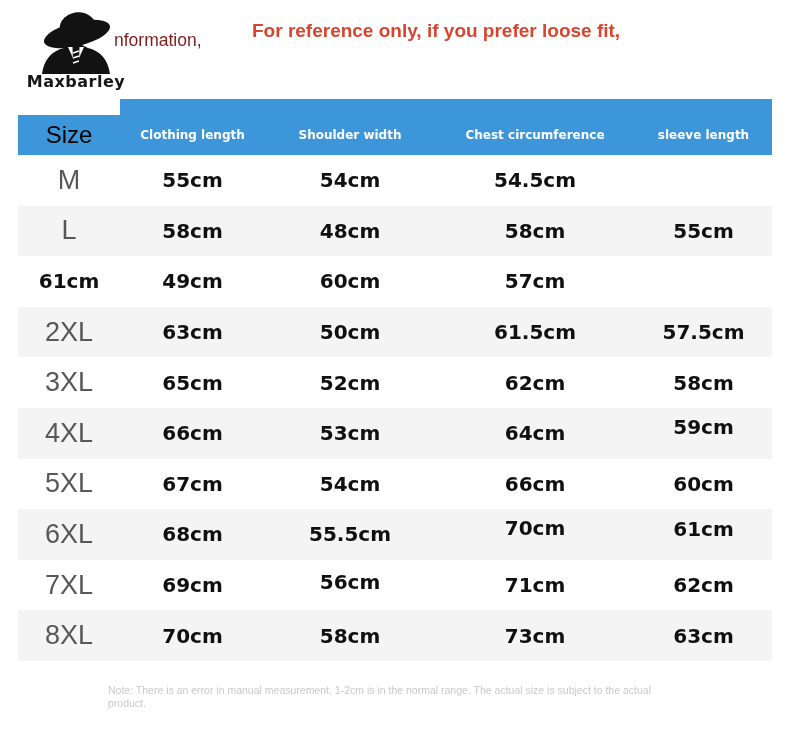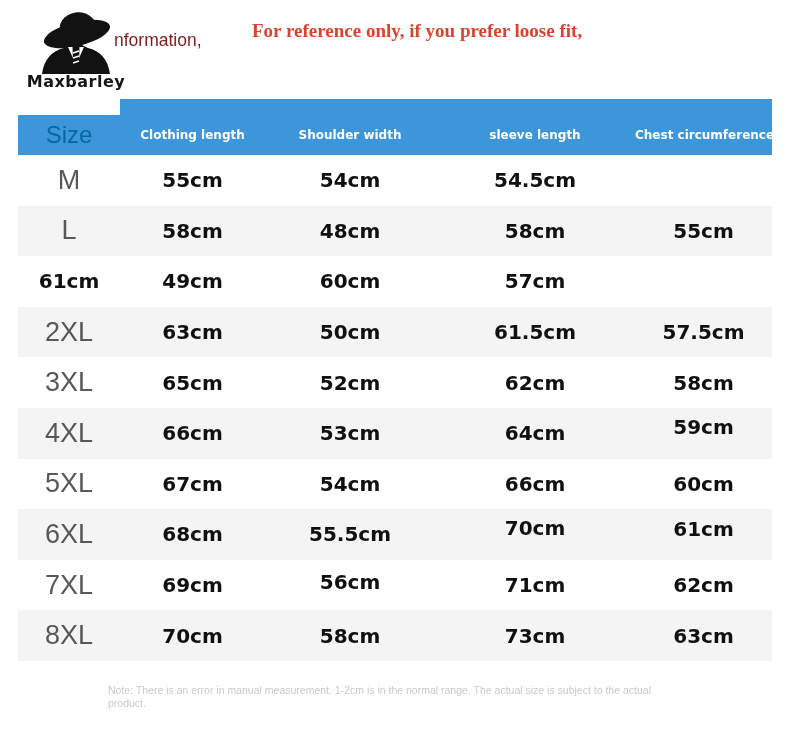--- a/index.html
+++ b/index.html
@@ -15,38 +15,38 @@
     font-family:"DejaVu Sans",sans-serif;font-weight:bold;font-size:16px;
     color:#161616;letter-spacing:.5px;margin-top:-2px;
   }
   .partial-title{
     position:absolute;left:114px;top:30px;font-size:17.5px;color:#7f1d1d;
     font-family:"Liberation Sans",sans-serif;
   }
   .notice{
     position:absolute;left:252px;top:18px;width:510px;
     font-weight:bold;font-size:19px;line-height:26.5px;color:#d8452f;
-    font-family:Liberation Serif, serif;
+    font-family:Liberation Sans, sans-serif;
   }
   
   .size-table{position:absolute;left:18px;top:99px;width:754px;}
   .thead{position:relative;height:56px;}
   .thead-bg-right{position:absolute;left:102px;top:0;width:652px;height:56px;background:#3e96da;}
   .thead-bg-left{position:absolute;left:0;top:16px;width:102px;height:40px;background:#3e96da;}
   .thead-labels{
     position:absolute;left:0;top:16px;width:754px;height:40px;
     display:grid;grid-template-columns:102px 145px 170px 200px 137px;
     align-items:center;
   }
   .thead-labels .hcell{
     text-align:center;color:#ffffff;font-weight:bold;font-size:12px;
     font-family:"DejaVu Sans",sans-serif;white-space:nowrap;
   }
   .thead-labels .hcell.size-h{
-    color:#0369a1;font-weight:400;font-size:24px;
+    color:#000000;font-weight:400;font-size:24px;
     font-family:"Liberation Sans",sans-serif;
   }
   .tbody .t-row{
     display:grid;grid-template-columns:102px 145px 170px 200px 137px;
     height:50.6px;align-items:center;
   }
   .tbody .t-row:nth-child(even){background:#f4f4f4;}
   .cell{text-align:center;white-space:nowrap;}
   .cell.size-c{
     font-family:"Liberation Sans",sans-serif;font-weight:300;
@@ -94,22 +94,22 @@
 </div>
 
 <div class="size-table">
   <div class="thead">
     <div class="thead-bg-right"></div>
     <div class="thead-bg-left"></div>
     <div class="thead-labels">
       <div class="hcell size-h">Size</div>
       <div class="hcell">Clothing length</div>
       <div class="hcell">Shoulder width</div>
+      <div class="hcell">Chest circumference</div>
       <div class="hcell">sleeve length</div>
-      <div class="hcell">Chest circumference</div>
     </div>
   </div>
   <div class="tbody" id="table-body">
       <div class="t-row">
         <div class="cell size-c c1">M</div>
         <div class="cell val c2">55cm</div>
         <div class="cell val c4">54cm</div>
         <div class="cell val c5">54.5cm</div>
       </div>
       <div class="t-row">

